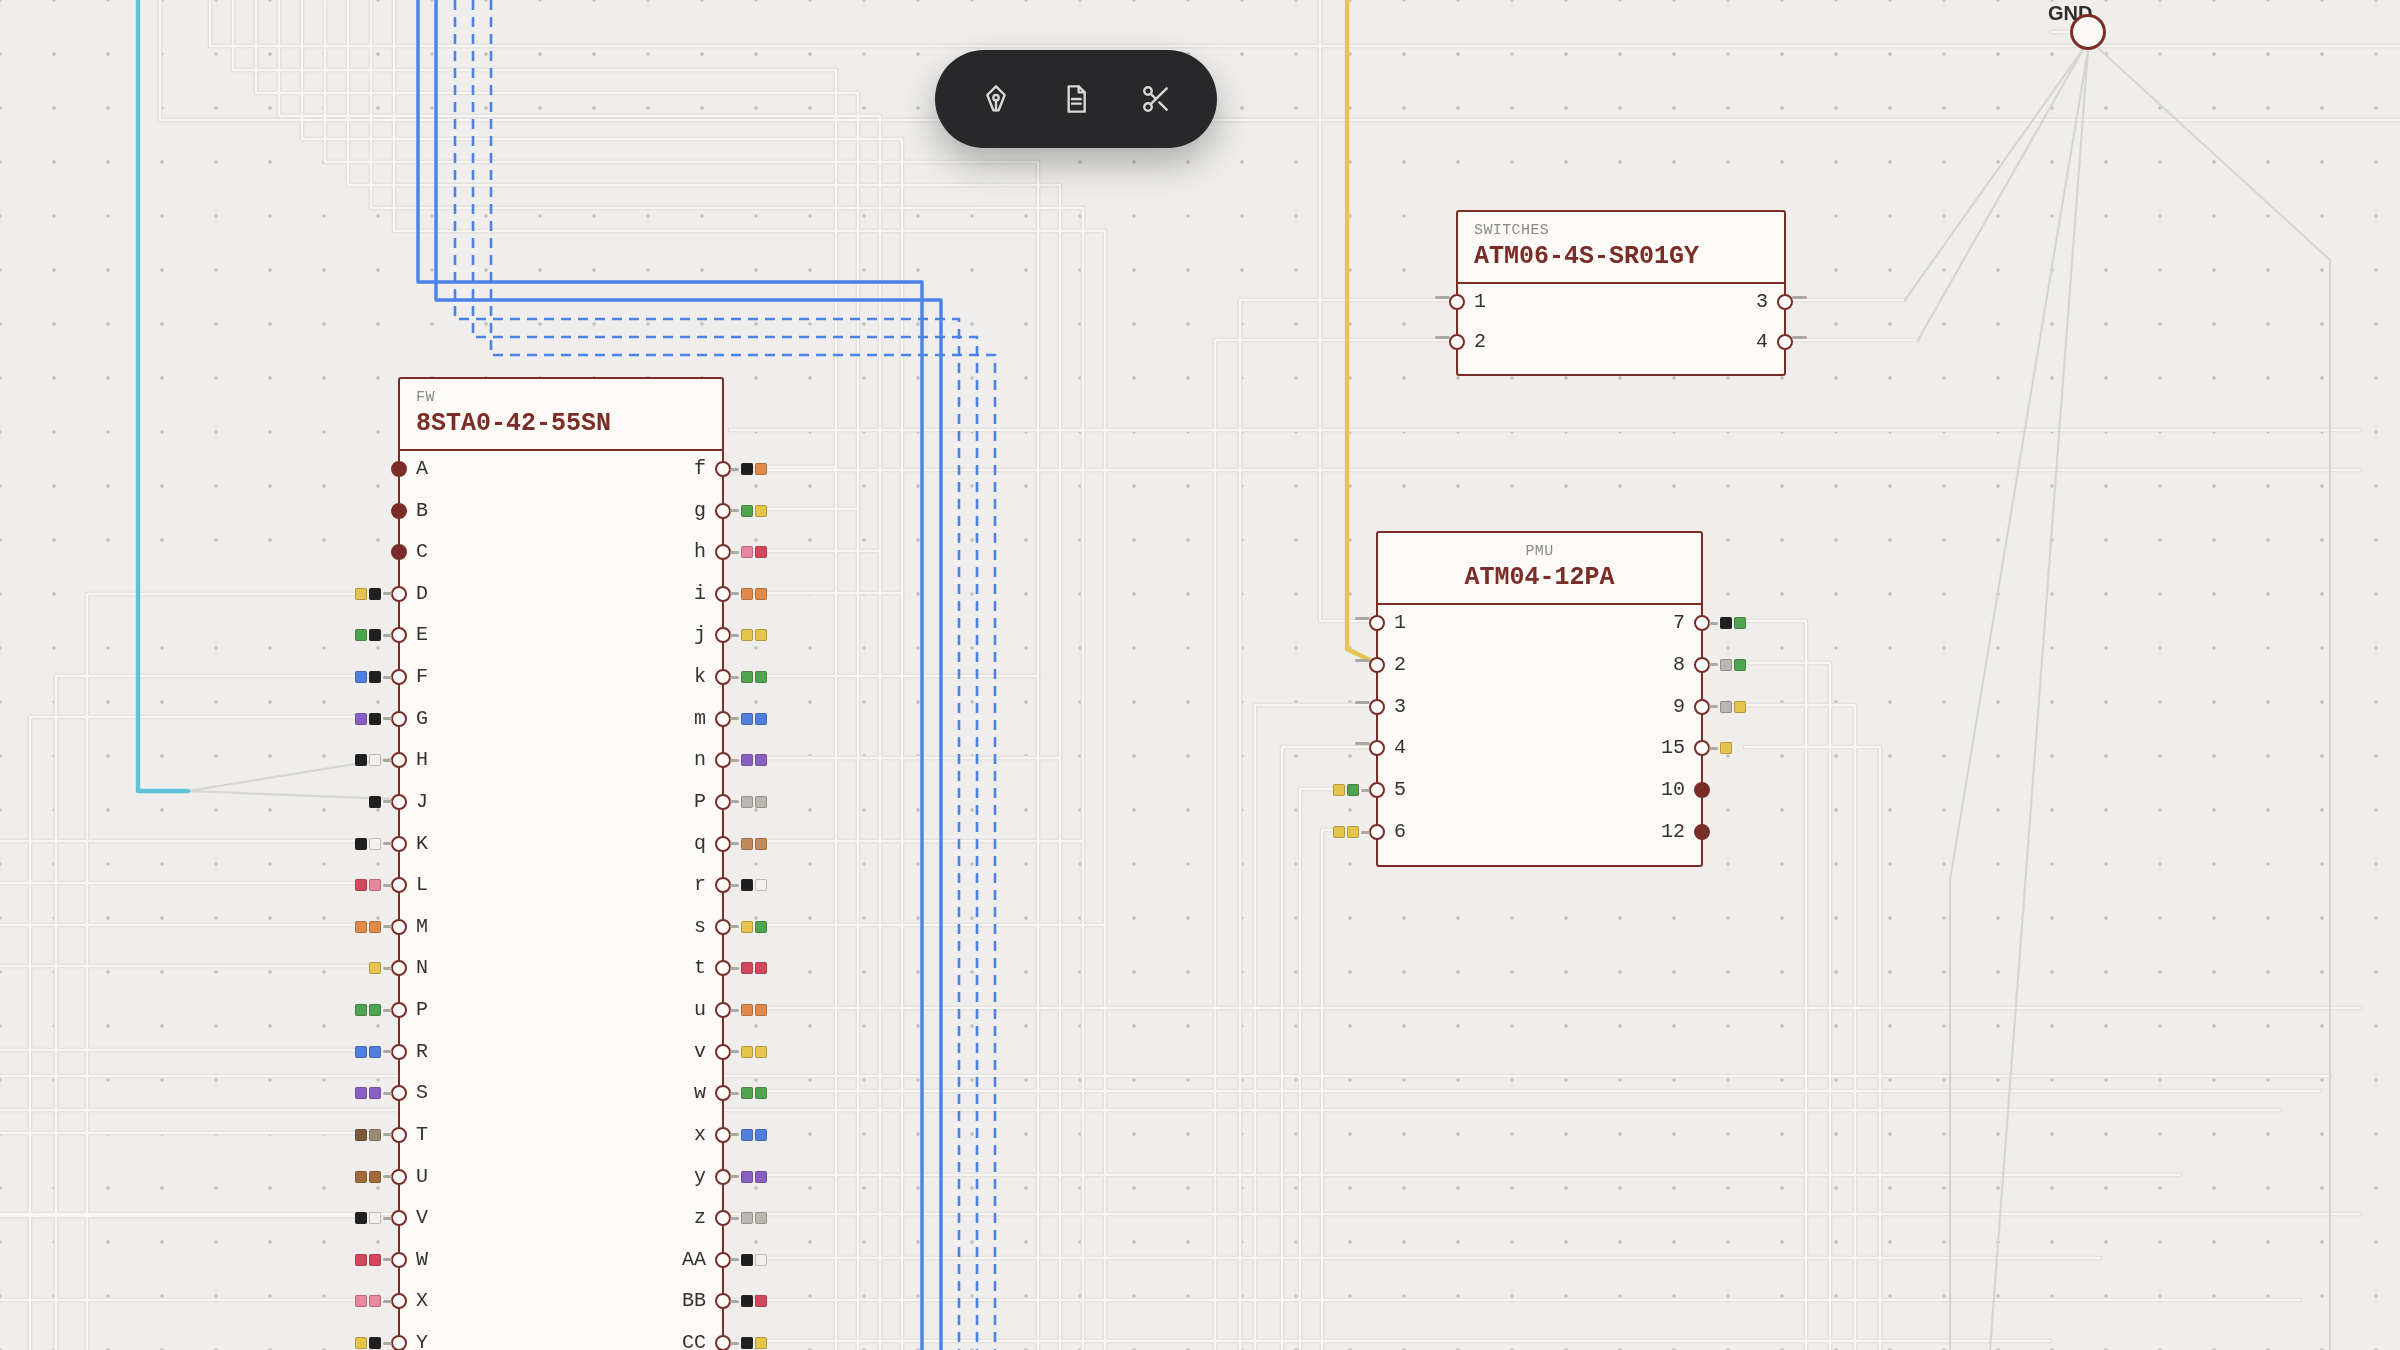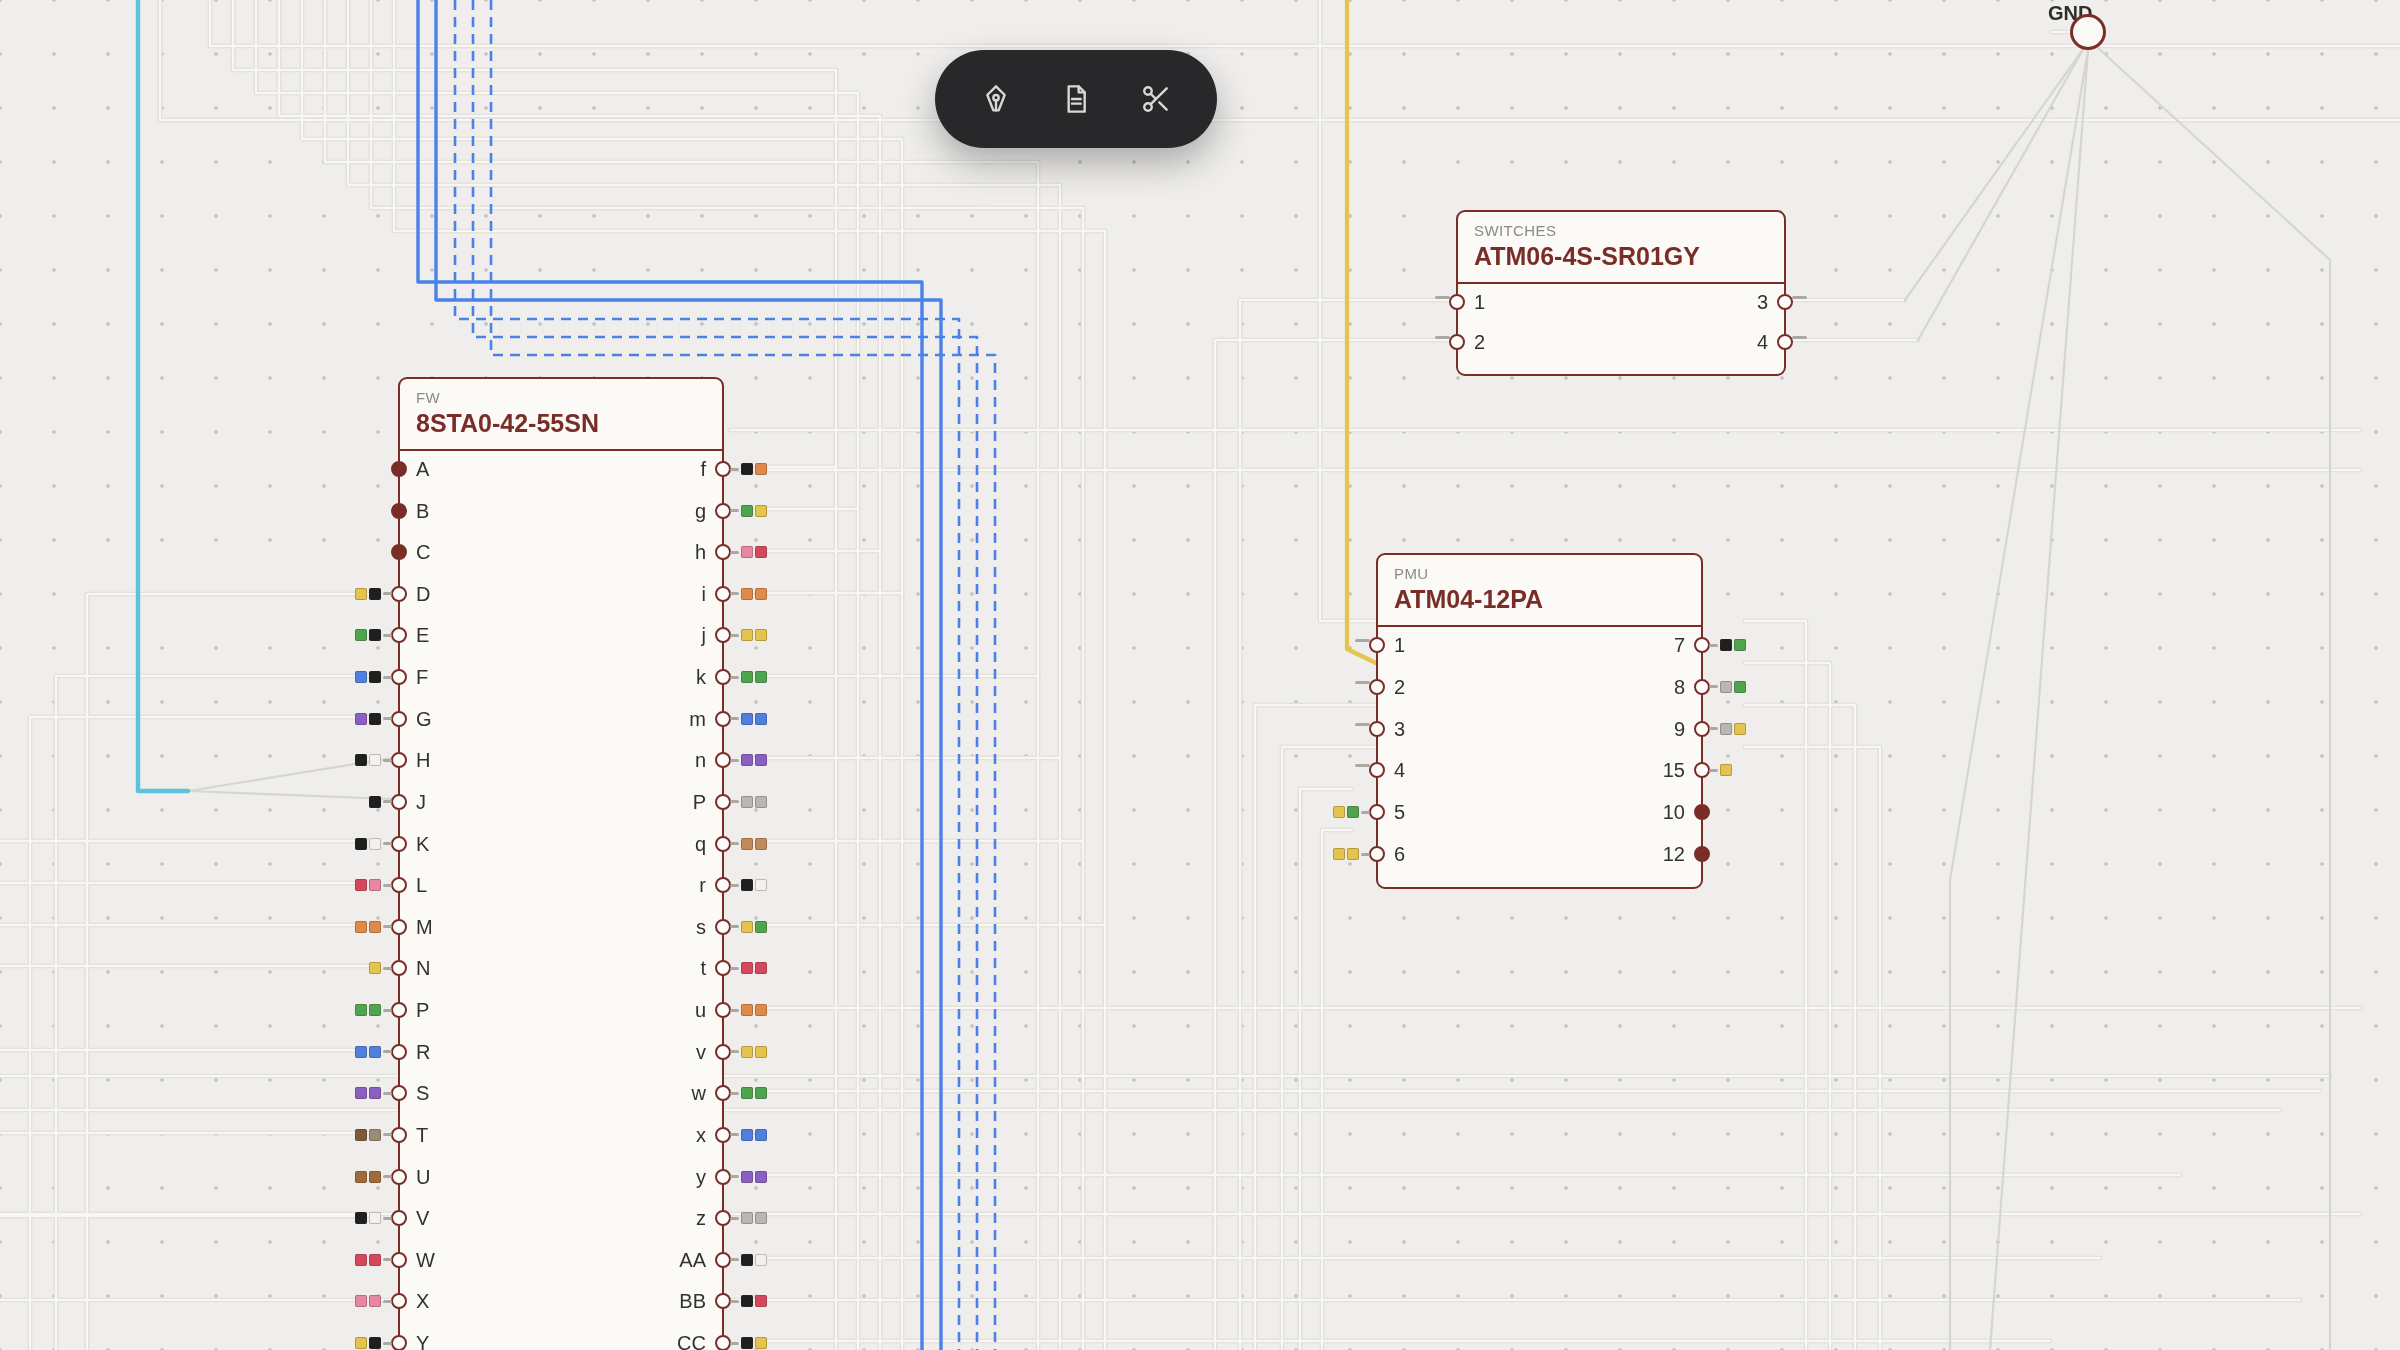--- a/index.html
+++ b/index.html
@@ -6,21 +6,21 @@
   .canvas{
     position:relative;width:2400px;height:1350px;overflow:hidden;
     background-color:#efeeec;
     background-image:radial-gradient(circle,#c9c8c3 1.7px,rgba(0,0,0,0) 1.9px);
     background-size:54px 54px;background-position:27px 27px;
     font-family:"Liberation Sans",sans-serif;
   }
   .wires{position:absolute;left:0;top:0;}
 
   
-  .component{position:absolute;background:#fbfaf7;border:2px solid #7a2d27;border-radius:9px;}
+  .component{position:absolute;background:#fbfaf7;border:2px solid #7a2d27;border-radius:3px;font-family:Liberation Mono, monospace;}
   .comp-header{height:72px;box-sizing:border-box;padding:10px 16px 0;border-bottom:2px solid #7a2d27;}
   .comp-type{font-size:15px;letter-spacing:.4px;color:#8b8a84;margin-bottom:3px;}
   .comp-title{font-size:25px;font-weight:bold;color:#7a2d27;white-space:nowrap;}
 
   .pin{position:absolute;left:0;right:0;height:0;}
   .pin .port{position:absolute;width:12px;height:12px;border:2.5px solid #7a2d27;border-radius:50%;background:#fdfdfb;top:-8px;}
   .pin.left .port{left:-9px;}
   .pin.right .port{right:-9px;}
   .pin.filled .port{background:#7a2d27;}
   .pin .plabel{position:absolute;top:-11px;font-size:20px;font-weight:500;color:#33322e;line-height:22px;}
@@ -595,21 +595,21 @@
       </div>
       <div class="pin right" style="top: 130px;">
         <span class="port"></span>
         <span class="plabel">4</span>
         <span class="stub">
           <span class="tail" style="width: 15px;"></span>
         </span>
       </div>
     </div>
 
-  <div class="component" style="left:1376px;top:553px;width:323px;height:332px;">
+  <div class="component" style="left:1376px;top:531px;width:323px;height:332px;text-align:center;">
     <div class="comp-header">
       <div class="comp-type">PMU</div>
       <div class="comp-title">ATM04-12PA</div>
     </div>
   <div class="pin left" style="top: 90px;">
         <span class="port"></span>
         <span class="plabel">1</span>
         <span class="stub">
           <span class="tail" style="width: 15px;"></span>
         </span>

